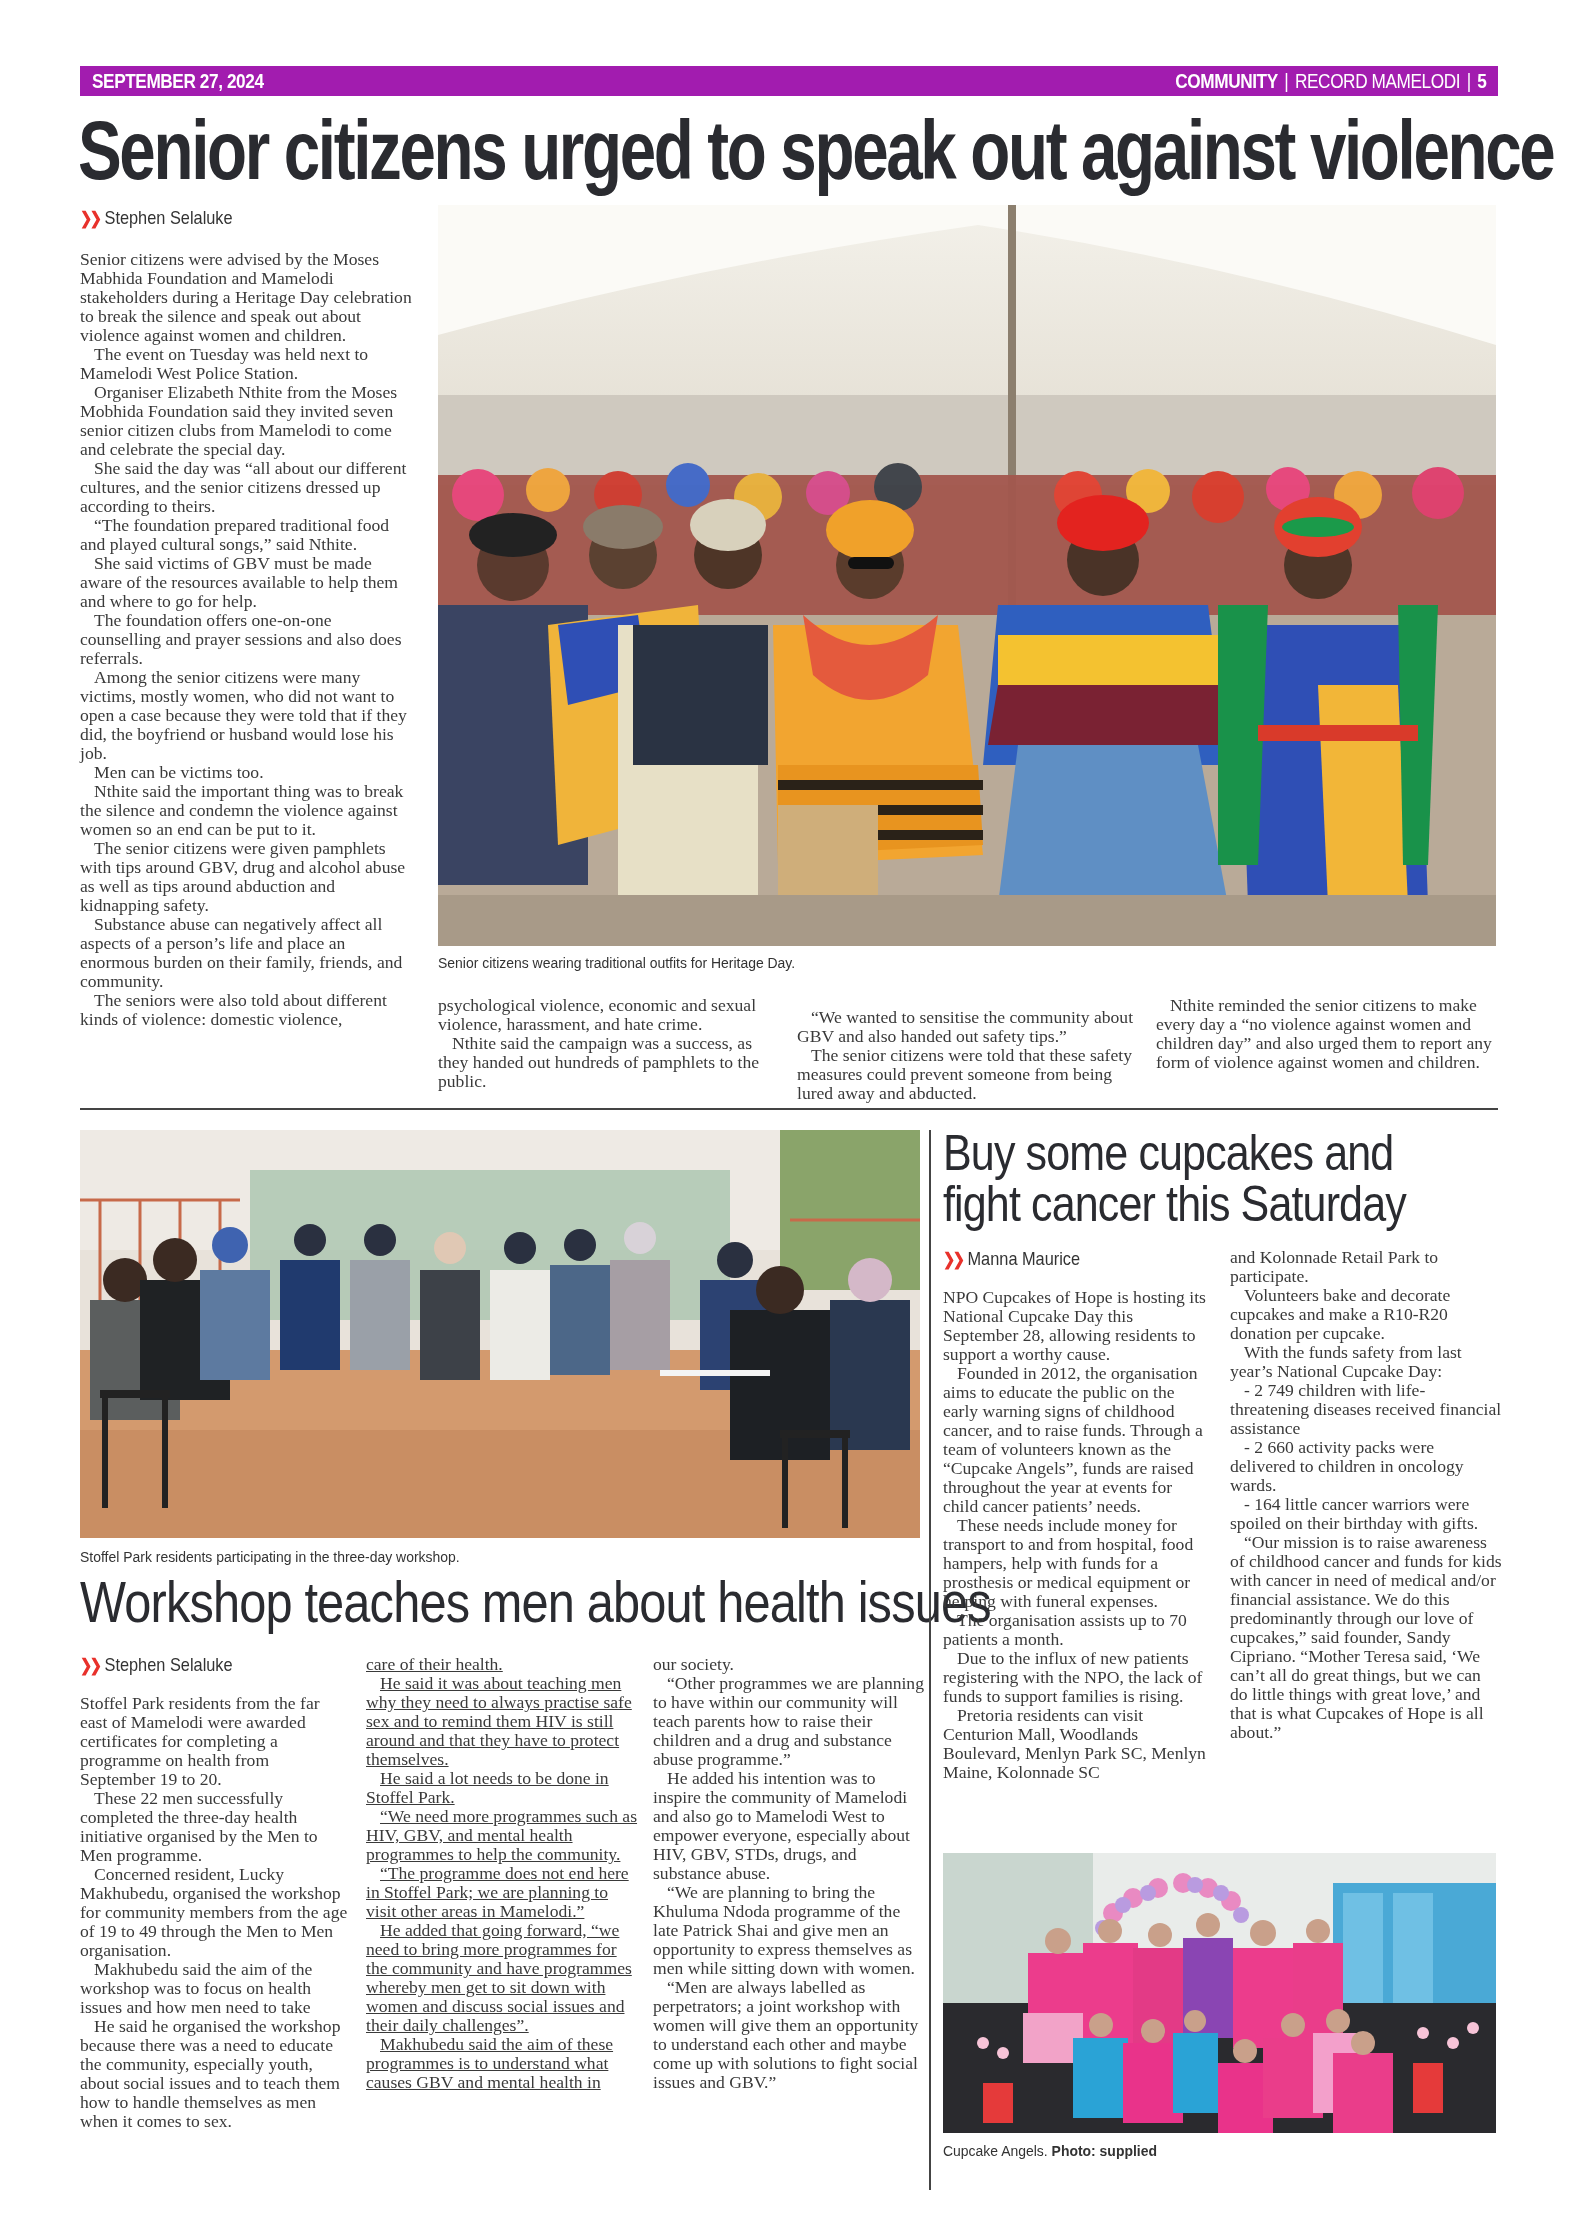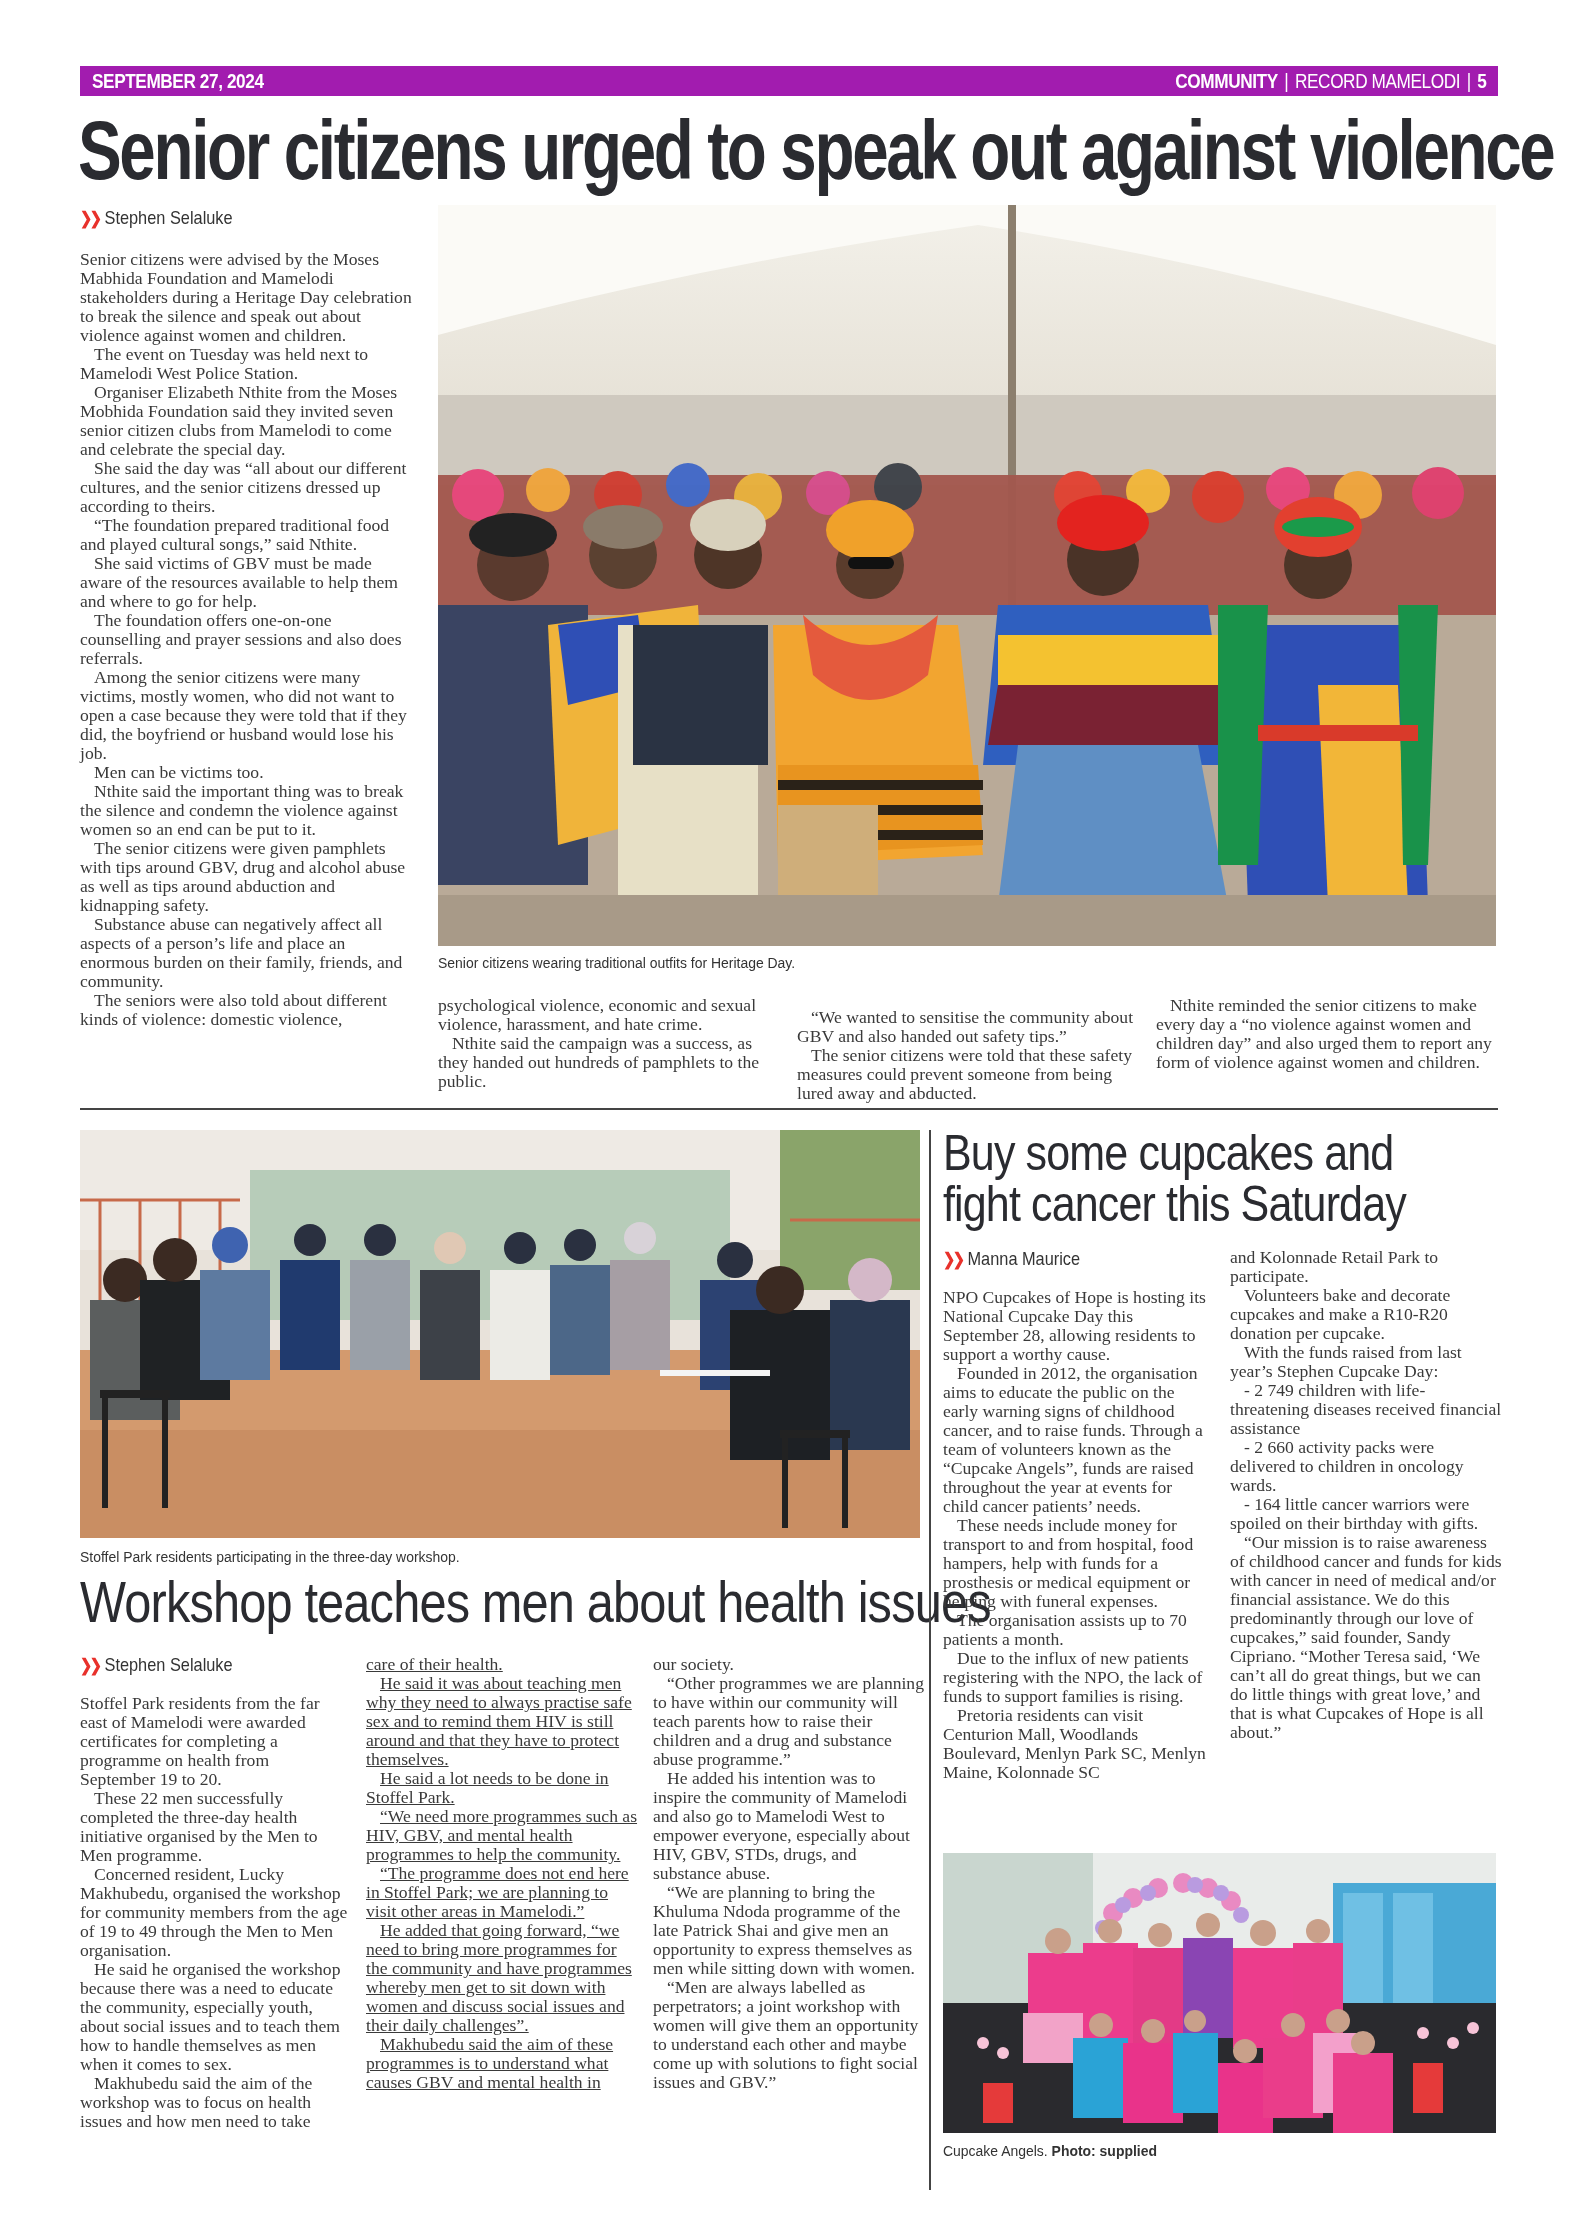--- a/index.html
+++ b/index.html
@@ -208,22 +208,22 @@
 
 <div class="abs byline" style="left:80px; top:1654px;">
   <span class="chev">❯❯</span>
   <span>Stephen Selaluke</span>
 </div>
 
 <div class="abs col" style="left:80px; top:1694px; width:268px;">
   <p class="first">Stoffel Park residents from the far east of Mamelodi were awarded certificates for completing a programme on health from September 19 to 20.</p>
   <p>These 22 men successfully completed the three-day health initiative organised by the Men to Men programme.</p>
   <p>Concerned resident, Lucky Makhubedu, organised the workshop for community members from the age of 19 to 49 through the Men to Men organisation.</p>
+  <p>Makhubedu said the aim of the workshop was to focus on health issues and how men need to take</p>
   <p>He said he organised the workshop because there was a need to educate the community, especially youth, about social issues and to teach them how to handle themselves as men when it comes to sex.</p>
-  <p>Makhubedu said the aim of the workshop was to focus on health issues and how men need to take</p>
 </div>
 <div class="abs col" style="left:366px; top:1655px; width:272px;text-decoration:underline;">
   <p class="first">care of their health.</p>
   <p>He said it was about teaching men why they need to always practise safe sex and to remind them HIV is still around and that they have to protect themselves.</p>
   <p>He said a lot needs to be done in Stoffel Park.</p>
   <p>“We need more programmes such as HIV, GBV, and mental health programmes to help the community.</p>
   <p>“The programme does not end here in Stoffel Park; we are planning to visit other areas in Mamelodi.”</p>
   <p>He added that going forward, “we need to bring more programmes for the community and have programmes whereby men get to sit down with women and discuss social issues and their daily challenges”.</p>
   <p>Makhubedu said the aim of these programmes is to understand what causes GBV and mental health in</p>
 </div>
@@ -251,21 +251,21 @@
   <p class="first">NPO Cupcakes of Hope is hosting its National Cupcake Day this September 28, allowing residents to support a worthy cause.</p>
   <p>Founded in 2012, the organisation aims to educate the public on the early warning signs of childhood cancer, and to raise funds. Through a team of volunteers known as the “Cupcake Angels”, funds are raised throughout the year at events for child cancer patients’ needs.</p>
   <p>These needs include money for transport to and from hospital, food hampers, help with funds for a prosthesis or medical equipment or helping with funeral expenses.</p>
   <p>The organisation assists up to 70 patients a month.</p>
   <p>Due to the influx of new patients registering with the NPO, the lack of funds to support families is rising.</p>
   <p>Pretoria residents can visit Centurion Mall, Woodlands Boulevard, Menlyn Park SC, Menlyn Maine, Kolonnade SC</p>
 </div>
 <div class="abs col" style="left:1230px; top:1248px; width:272px;">
   <p class="first">and Kolonnade Retail Park to participate.</p>
   <p>Volunteers bake and decorate cupcakes and make a R10-R20 donation per cupcake.</p>
-  <p>With the funds raised from last year’s Stephen Cupcake Day:</p>
+  <p>With the funds safety from last year’s National Cupcake Day:</p>
   <p>- 2 749 children with life-threatening diseases received financial assistance</p>
   <p>- 2 660 activity packs were delivered to children in oncology wards.</p>
   <p>- 164 little cancer warriors were spoiled on their birthday with gifts.</p>
   <p>“Our mission is to raise awareness of childhood cancer and funds for kids with cancer in need of medical and/or financial assistance. We do this predominantly through our love of cupcakes,” said founder, Sandy Cipriano. “Mother Teresa said, ‘We can’t all do great things, but we can do little things with great love,’ and that is what Cupcakes of Hope is all about.”</p>
 </div>
 
 <div class="abs photo" style="left:943px; top:1853px; width:553px; height:280px;">
   <svg width="553" height="280" viewBox="0 0 553 280">
     <rect width="553" height="280" fill="#e9ecea"></rect>
     <rect x="0" y="0" width="150" height="150" fill="#c9d6cf"></rect>

